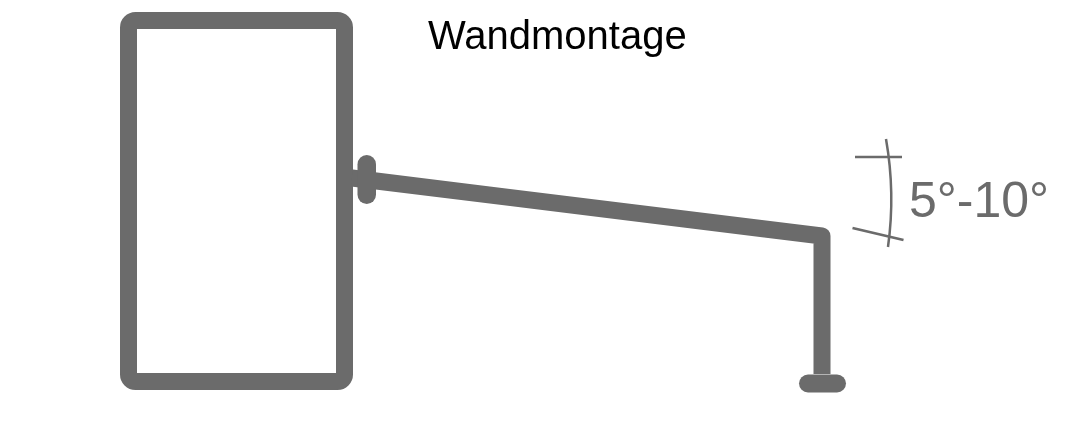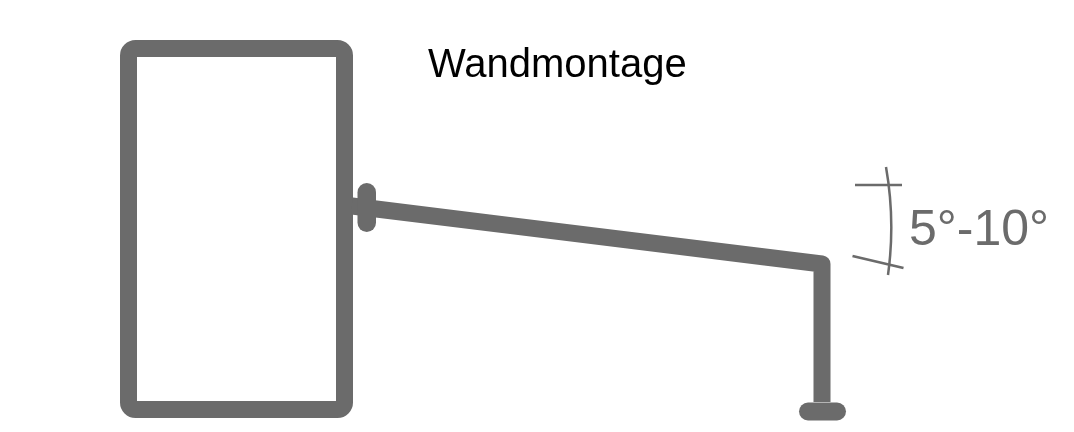--- a/index.html
+++ b/index.html
@@ -13,21 +13,20 @@
     font-family: "Liberation Sans", sans-serif;
     position: relative;
     overflow: hidden;
   }
   .figure {
     position: absolute;
     left: 0;
     top: 0;
     width: 1074px;
     height: 348px;
-    margin-top: 28px;
   }
   svg.diagram {
     display: block;
     width: 1074px;
     height: 432px;
   }
   .outline-thick {
     fill: none;
     stroke: var(--diagram-gray, #6b6b6b);
     stroke-width: 17;

